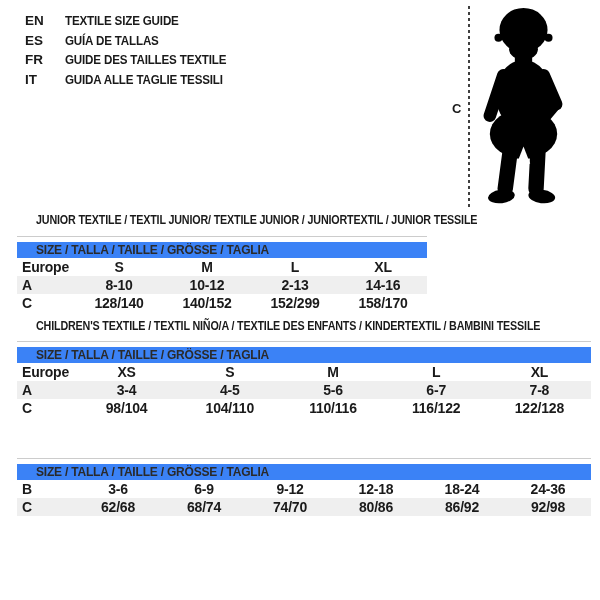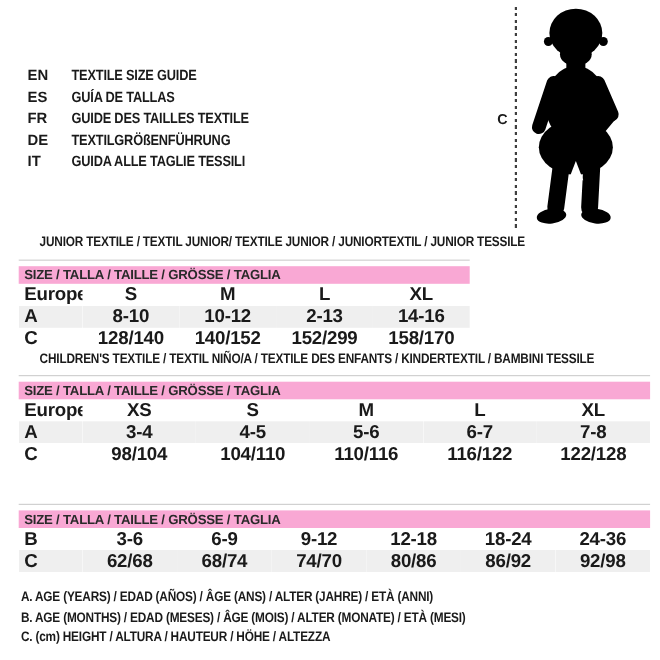--- a/index.html
+++ b/index.html
@@ -4,41 +4,41 @@
 <style>
   * { margin:0; padding:0; box-sizing:border-box; }
   html,body { background:#fff; }
   #canvas {
     position:relative; width:600px; height:600px; background:#ffffff;
     font-family:"Liberation Sans", sans-serif; color:#1a1a1a; overflow:hidden;
   }
   .cond { transform:scaleX(0.86); transform-origin:0 0; white-space:nowrap; letter-spacing:-0.2px; }
 
   
-  .lang-block { position:absolute; left:25px; top:11px;margin-top:48px; }
+  .lang-block { position:absolute; left:25px; top:11px; }
   .lang-row { display:flex; height:19.5px; align-items:center; }
   .lang-code { width:40px; font-size:13.5px; font-weight:bold; }
   .lang-label { font-size:13.5px; font-weight:bold; }
 
   
   .figure { position:absolute; left:452px; top:6px; height:204px; display:flex; }
   .figure-label { align-self:center; font-size:13px; font-weight:bold; width:16px; }
   .dashline { width:2px; height:202px; margin-right:5px;
     background:repeating-linear-gradient(#3f3f3f 0 3px, transparent 3px 6px); }
   .baby-svg { width:97px; height:202px; }
 
   
   .tablewrap { position:absolute; left:17px; border-top:1px solid #cccccc; padding-top:5px; }
   .tablewrap table { border-collapse:collapse; table-layout:fixed; width:100%; }
   th.bar {
-    background:#f9a8d4; color:#2a2a2a; font-size:12px; font-weight:bold;
-    text-align:left; padding:1px 0 1px 5px; height:14px; letter-spacing:-0.2px;
+    background:#3b82f6; color:#2a2a2a; font-size:12px; font-weight:bold;
+    text-align:left; padding:1px 0 1px 19px; height:14px; letter-spacing:-0.2px;
   }
   .tablewrap td {
-    font-size:17px; font-weight:bold; height:18px; text-align:center;
+    font-size:14px; font-weight:bold; height:18px; text-align:center;
     letter-spacing:-0.2px; overflow:hidden;
   }
   .tablewrap td:first-child { text-align:left; padding-left:5px; }
   .tablewrap tbody tr:nth-child(even) { background:#efefef; }
 
   .tbl-title { position:absolute; left:36px; font-size:12.5px; font-weight:bold; }
   .tbl-title .line { line-height:17px; }
 
   
   .footnotes { position:absolute; left:19px; top:533px; }
@@ -54,24 +54,20 @@
       <span class="lang-code">EN</span>
       <span class="lang-label cond">TEXTILE SIZE GUIDE</span>
     </div>
     <div class="lang-row">
       <span class="lang-code">ES</span>
       <span class="lang-label cond">GUÍA DE TALLAS</span>
     </div>
     <div class="lang-row">
       <span class="lang-code">FR</span>
       <span class="lang-label cond">GUIDE DES TAILLES TEXTILE</span>
-    </div>
-    <div class="lang-row">
-      <span class="lang-code">DE</span>
-      <span class="lang-label cond">TEXTILGRÖßENFÜHRUNG</span>
     </div>
     <div class="lang-row">
       <span class="lang-code">IT</span>
       <span class="lang-label cond">GUIDA ALLE TAGLIE TESSILI</span>
     </div>
   </div>
 
   <div class="figure">
     <span class="figure-label">C</span>
     <div class="dashline"></div>
@@ -218,19 +214,14 @@
             <td>68/74</td>
             <td>74/70</td>
             <td>80/86</td>
             <td>86/92</td>
             <td>92/98</td>
           </tr>
         </tbody>
       </table>
   </div>
 
-  <div class="footnotes">
-    <div class="footnote cond">A. AGE (YEARS) / EDAD (AÑOS) / ÂGE (ANS) / ALTER (JAHRE) / ETÀ (ANNI)</div>
-    <div class="footnote cond">B. AGE (MONTHS) / EDAD (MESES) / ÂGE (MOIS) / ALTER (MONATE) / ETÀ (MESI)</div>
-    <div class="footnote cond">C. (cm) HEIGHT / ALTURA / HAUTEUR / HÖHE / ALTEZZA</div>
-  </div>
 
 </div>
 
 </body></html>

